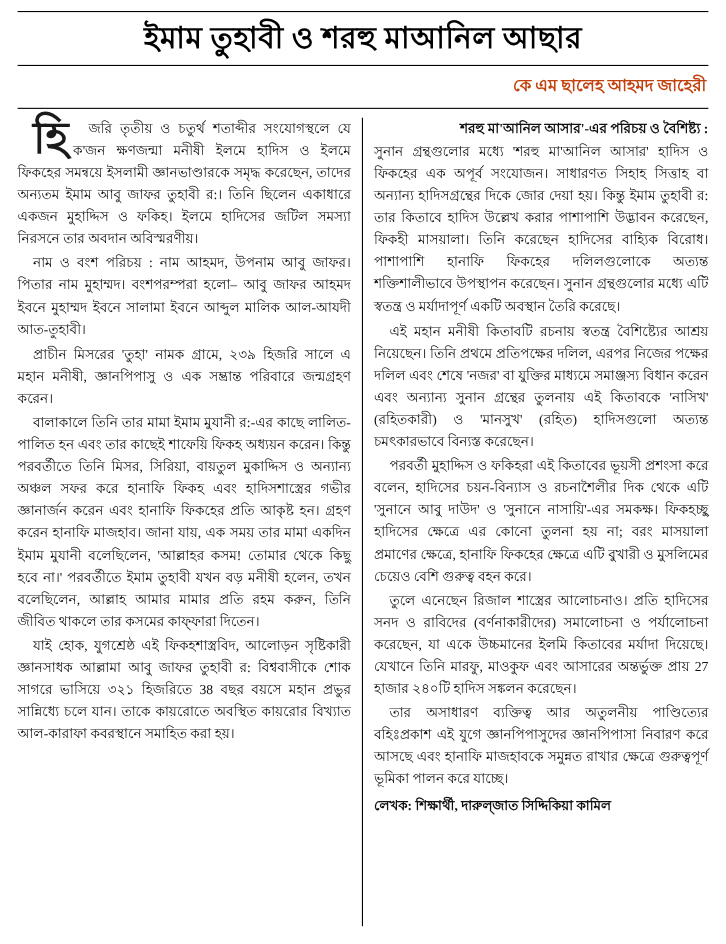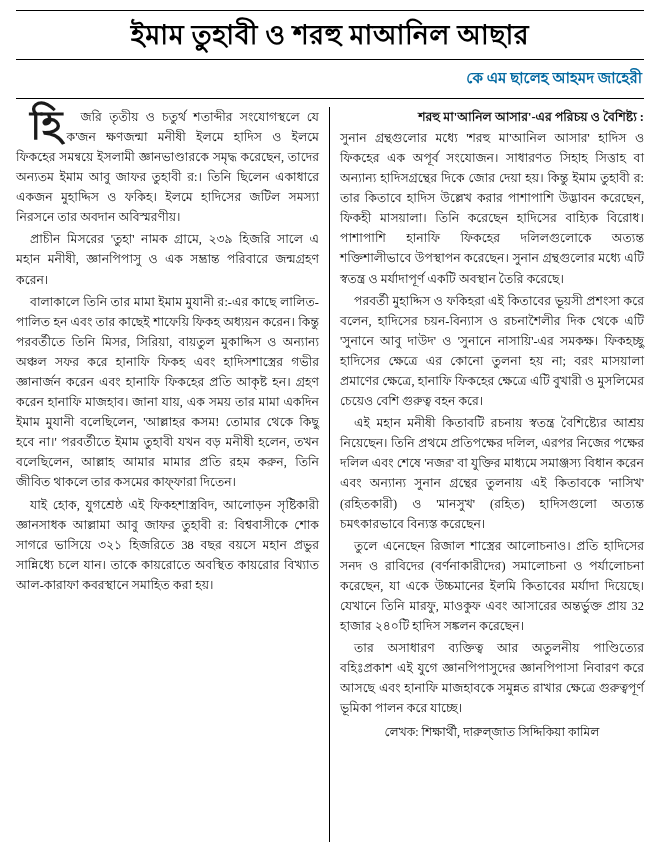--- a/index.html
+++ b/index.html
@@ -36,21 +36,21 @@
     letter-spacing: 0.5px;
     color: #000;
     margin: 8px 0 6px 0;
     white-space: nowrap;
   }
   .byline {
     text-align: right;
     font-weight: bold;
     font-size: 15px;
     margin: 6px 2px 7px 0;
-    color: #0369a1;
+    color: #c2410c;
   }
   .divider-after-byline {
     border-top: 1px solid #000;
     margin-bottom: 8px;
   }
   .columns {
     display: flex;
     gap: 0;
     height: 735px;
   }
@@ -86,22 +86,22 @@
     padding: 2px 4px 0 0;
     color: #1a1a1a;
   }
   .rcol-head {
     font-weight: bold;
     text-align: right;
     display: block;
     margin-bottom: 1px;
   }
   .signature {
-    text-align: center;
-    font-weight: normal;
+    text-align: left;
+    font-weight: bold;
     font-size: 12.2px;
     line-height: 1.6;
     margin-top: 4px;
   }
   .sig-line2 { display: block; }
 </style>
 </head>
 <body>
 
 <div class="page">
@@ -113,30 +113,31 @@
   <hr class="rule thin">
 
   <div class="byline">কে এম ছালেহ আহমদ জাহেরী</div>
 
   <hr class="rule thin divider-after-byline">
 
   <div class="columns">
 
     <div class="col left">
       <p class="dropcap-para"><span class="dropcap">হি</span><span>জরি তৃতীয় ও চতুর্থ শতাব্দীর সংযোগস্থলে যে ক'জন ক্ষণজন্মা মনীষী ইলমে হাদিস ও ইলমে ফিকহের সমন্বয়ে ইসলামী জ্ঞানভাণ্ডারকে সমৃদ্ধ করেছেন, তাদের অন্যতম ইমাম আবু জাফর তুহাবী র:। তিনি ছিলেন একাধারে একজন মুহাদ্দিস ও ফকিহ। ইলমে হাদিসের জটিল সমস্যা নিরসনে তার অবদান অবিস্মরণীয়।</span></p>
+      <p>নাম ও বংশ পরিচয় : নাম আহমদ, উপনাম আবু জাফর। পিতার নাম মুহাম্মদ। বংশপরম্পরা হলো– আবু জাফর আহমদ ইবনে মুহাম্মদ ইবনে সালামা ইবনে আব্দুল মালিক আল-আযদী আত-তুহাবী।</p>
       <p>প্রাচীন মিসরের 'তুহা' নামক গ্রামে, ২৩৯ হিজরি সালে এ মহান মনীষী, জ্ঞানপিপাসু ও এক সম্ভ্রান্ত পরিবারে জন্মগ্রহণ করেন।</p>
       <p>বালাকালে তিনি তার মামা ইমাম মুযানী র:-এর কাছে লালিত-পালিত হন এবং তার কাছেই শাফেয়ি ফিকহ অধ্যয়ন করেন। কিন্তু পরবর্তীতে তিনি মিসর, সিরিয়া, বায়তুল মুকাদ্দিস ও অন্যান্য অঞ্চল সফর করে হানাফি ফিকহ এবং হাদিসশাস্ত্রের গভীর জ্ঞানার্জন করেন এবং হানাফি ফিকহের প্রতি আকৃষ্ট হন। গ্রহণ করেন হানাফি মাজহাব। জানা যায়, এক সময় তার মামা একদিন ইমাম মুযানী বলেছিলেন, 'আল্লাহর কসম! তোমার থেকে কিছু হবে না।' পরবর্তীতে ইমাম তুহাবী যখন বড় মনীষী হলেন, তখন বলেছিলেন, আল্লাহ আমার মামার প্রতি রহম করুন, তিনি জীবিত থাকলে তার কসমের কাফ্ফারা দিতেন।</p>
       <p>যাই হোক, যুগশ্রেষ্ঠ এই ফিকহশাস্ত্রবিদ, আলোড়ন সৃষ্টিকারী জ্ঞানসাধক আল্লামা আবু জাফর তুহাবী র: বিশ্ববাসীকে শোক সাগরে ভাসিয়ে ৩২১ হিজরিতে 38 বছর বয়সে মহান প্রভুর সান্নিধ্যে চলে যান। তাকে কায়রোতে অবস্থিত কায়রোর বিখ্যাত আল-কারাফা কবরস্থানে সমাহিত করা হয়।</p>
     </div>
 
     <div class="col right">
       <p class="noindent"><span class="rcol-head">শরহু মা'আনিল আসার'-এর পরিচয় ও বৈশিষ্ট্য :</span><span>সুনান গ্রন্থগুলোর মধ্যে 'শরহু মা'আনিল আসার' হাদিস ও ফিকহের এক অপূর্ব সংযোজন। সাধারণত সিহাহ সিত্তাহ বা অন্যান্য হাদিসগ্রন্থের দিকে জোর দেয়া হয়। কিন্তু ইমাম তুহাবী র: তার কিতাবে হাদিস উল্লেখ করার পাশাপাশি উদ্ভাবন করেছেন, ফিকহী মাসয়ালা। তিনি করেছেন হাদিসের বাহ্যিক বিরোধ। পাশাপাশি হানাফি ফিকহের দলিলগুলোকে অত্যন্ত শক্তিশালীভাবে উপস্থাপন করেছেন। সুনান গ্রন্থগুলোর মধ্যে এটি স্বতন্ত্র ও মর্যাদাপূর্ণ একটি অবস্থান তৈরি করেছে।</span></p>
+      <p>এই মহান মনীষী কিতাবটি রচনায় স্বতন্ত্র বৈশিষ্ট্যের আশ্রয় নিয়েছেন। তিনি প্রথমে প্রতিপক্ষের দলিল, এরপর নিজের পক্ষের দলিল এবং শেষে 'নজর' বা যুক্তির মাধ্যমে সমাঞ্জস্য বিধান করেন এবং অন্যান্য সুনান গ্রন্থের তুলনায় এই কিতাবকে 'নাসিখ' (রহিতকারী) ও 'মানসুখ' (রহিত) হাদিসগুলো অত্যন্ত চমৎকারভাবে বিন্যস্ত করেছেন।</p>
       <p>পরবর্তী মুহাদ্দিস ও ফকিহরা এই কিতাবের ভূয়সী প্রশংসা করে বলেন, হাদিসের চয়ন-বিন্যাস ও রচনাশৈলীর দিক থেকে এটি 'সুনানে আবু দাউদ' ও 'সুনানে নাসায়ি'-এর সমকক্ষ। ফিকহচ্ছু হাদিসের ক্ষেত্রে এর কোনো তুলনা হয় না; বরং মাসয়ালা প্রমাণের ক্ষেত্রে, হানাফি ফিকহের ক্ষেত্রে এটি বুখারী ও মুসলিমের চেয়েও বেশি গুরুত্ব বহন করে।</p>
-      <p>এই মহান মনীষী কিতাবটি রচনায় স্বতন্ত্র বৈশিষ্ট্যের আশ্রয় নিয়েছেন। তিনি প্রথমে প্রতিপক্ষের দলিল, এরপর নিজের পক্ষের দলিল এবং শেষে 'নজর' বা যুক্তির মাধ্যমে সমাঞ্জস্য বিধান করেন এবং অন্যান্য সুনান গ্রন্থের তুলনায় এই কিতাবকে 'নাসিখ' (রহিতকারী) ও 'মানসুখ' (রহিত) হাদিসগুলো অত্যন্ত চমৎকারভাবে বিন্যস্ত করেছেন।</p>
-      <p>তুলে এনেছেন রিজাল শাস্ত্রের আলোচনাও। প্রতি হাদিসের সনদ ও রাবিদের (বর্ণনাকারীদের) সমালোচনা ও পর্যালোচনা করেছেন, যা একে উচ্চমানের ইলমি কিতাবের মর্যাদা দিয়েছে। যেখানে তিনি মারফু, মাওকুফ এবং আসারের অন্তর্ভুক্ত প্রায় 32 হাজার ২৪০টি হাদিস সঙ্কলন করেছেন।</p>
+      <p>তুলে এনেছেন রিজাল শাস্ত্রের আলোচনাও। প্রতি হাদিসের সনদ ও রাবিদের (বর্ণনাকারীদের) সমালোচনা ও পর্যালোচনা করেছেন, যা একে উচ্চমানের ইলমি কিতাবের মর্যাদা দিয়েছে। যেখানে তিনি মারফু, মাওকুফ এবং আসারের অন্তর্ভুক্ত প্রায় 27 হাজার ২৪০টি হাদিস সঙ্কলন করেছেন।</p>
       <p>তার অসাধারণ ব্যক্তিত্ব আর অতুলনীয় পাণ্ডিত্যের বহিঃপ্রকাশ এই যুগে জ্ঞানপিপাসুদের জ্ঞানপিপাসা নিবারণ করে আসছে এবং হানাফি মাজহাবকে সমুন্নত রাখার ক্ষেত্রে গুরুত্বপূর্ণ ভূমিকা পালন করে যাচ্ছে।</p>
       <div class="signature">
         <span>লেখক: শিক্ষার্থী, দারুল্জাত সিদ্দিকিয়া কামিল</span>
       </div>
     </div>
 
   </div>
 </div>
 
 </body></html>

